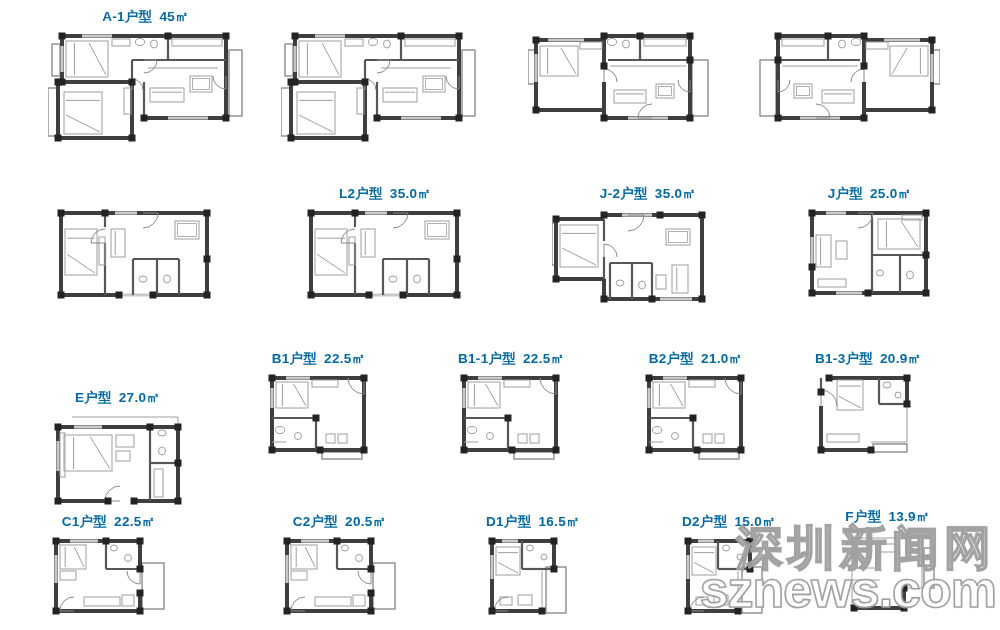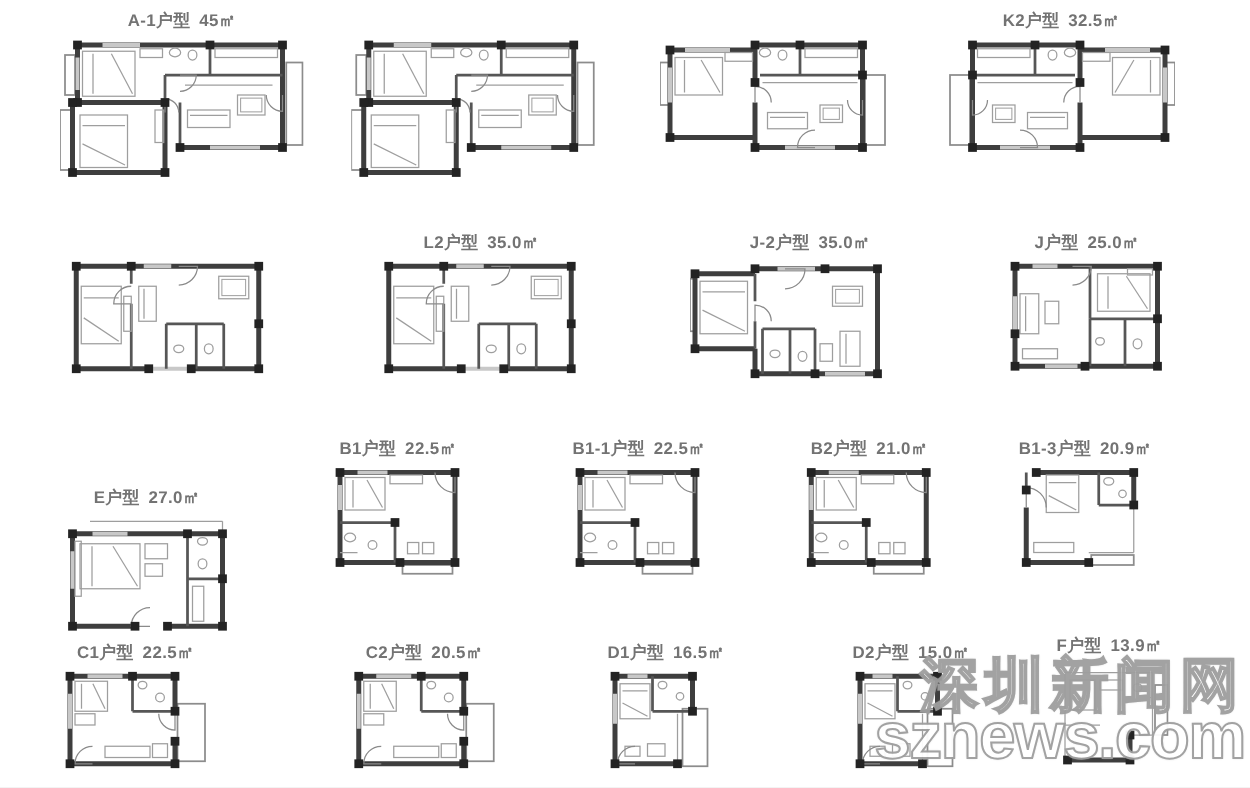--- a/index.html
+++ b/index.html
@@ -3,21 +3,21 @@
 <meta charset="utf-8">
 <style>
   html,body{margin:0;padding:0;background:#e9e9e9;}
   .sheet{
     position:relative;width:1000px;height:630px;background:#ffffff;overflow:hidden;
     font-family:"Liberation Sans","DejaVu Sans",sans-serif;
   }
   .plan{position:absolute;}
   .plan-label{
     position:absolute;top:0;left:0;width:100%;text-align:center;
-    font-size:13.5px;font-weight:700;color:#737373;white-space:nowrap;letter-spacing:.3px;
+    font-size:13.5px;font-weight:700;color:#0369a1;white-space:nowrap;letter-spacing:.3px;
   }
   .plan-area{margin-left:7px;}
   .plan-svg{position:absolute;top:22px;left:0;display:block;}
   .watermark{
     position:absolute;left:698px;top:524px;width:298px;text-align:right;
     font-weight:700;color:#ffffff;opacity:.95;pointer-events:none;line-height:1;
     -webkit-text-stroke:1.6px #9e9e9e;
     text-shadow:0 0 1px #9e9e9e, 0 0 2px #b5b5b5;
   }
   .wm-line1{font-size:47px;letter-spacing:5px;display:block;}
@@ -179,23 +179,20 @@
             <rect x="4.5" y="76.5" width="7" height="7" fill="#232323"></rect>
             <rect x="72.5" y="84.5" width="7" height="7" fill="#232323"></rect>
             <rect x="158.5" y="84.5" width="7" height="7" fill="#232323"></rect>
             <rect x="72.5" y="32.5" width="7" height="7" fill="#232323"></rect>
             <rect x="158.5" y="26.5" width="7" height="7" fill="#232323"></rect>
           </g>
         </svg>
       </div>
 
   <div class="plan" style="left: 758px; top: 8px; width: 182px; height: 114px;">
-    <div class="plan-label">
-      <span class="plan-name">K2户型</span><span class="plan-area">32.5㎡</span>
-    </div>
   <svg class="plan-svg" width="182" height="92" viewBox="0 0 182 92">
           <g transform="translate(182,0) scale(-1,1)">
             <rect x="0" y="20" width="7" height="34" fill="none" stroke="#8c8c8c" stroke-width="1.4"></rect>
             <rect x="164" y="30" width="16" height="56" fill="none" stroke="#8c8c8c" stroke-width="1.4"></rect>
             <line x1="8" y1="10" x2="76" y2="10" stroke="#3e3e3e" stroke-width="4" stroke-linecap="butt"></line>
             <line x1="8" y1="10" x2="8" y2="80" stroke="#3e3e3e" stroke-width="4" stroke-linecap="butt"></line>
             <line x1="8" y1="80" x2="76" y2="80" stroke="#3e3e3e" stroke-width="4" stroke-linecap="butt"></line>
             <line x1="76" y1="6" x2="76" y2="36" stroke="#3e3e3e" stroke-width="4" stroke-linecap="butt"></line>
             <line x1="76" y1="52" x2="76" y2="88" stroke="#3e3e3e" stroke-width="4" stroke-linecap="butt"></line>
             <line x1="76" y1="6" x2="162" y2="6" stroke="#3e3e3e" stroke-width="4" stroke-linecap="butt"></line>

